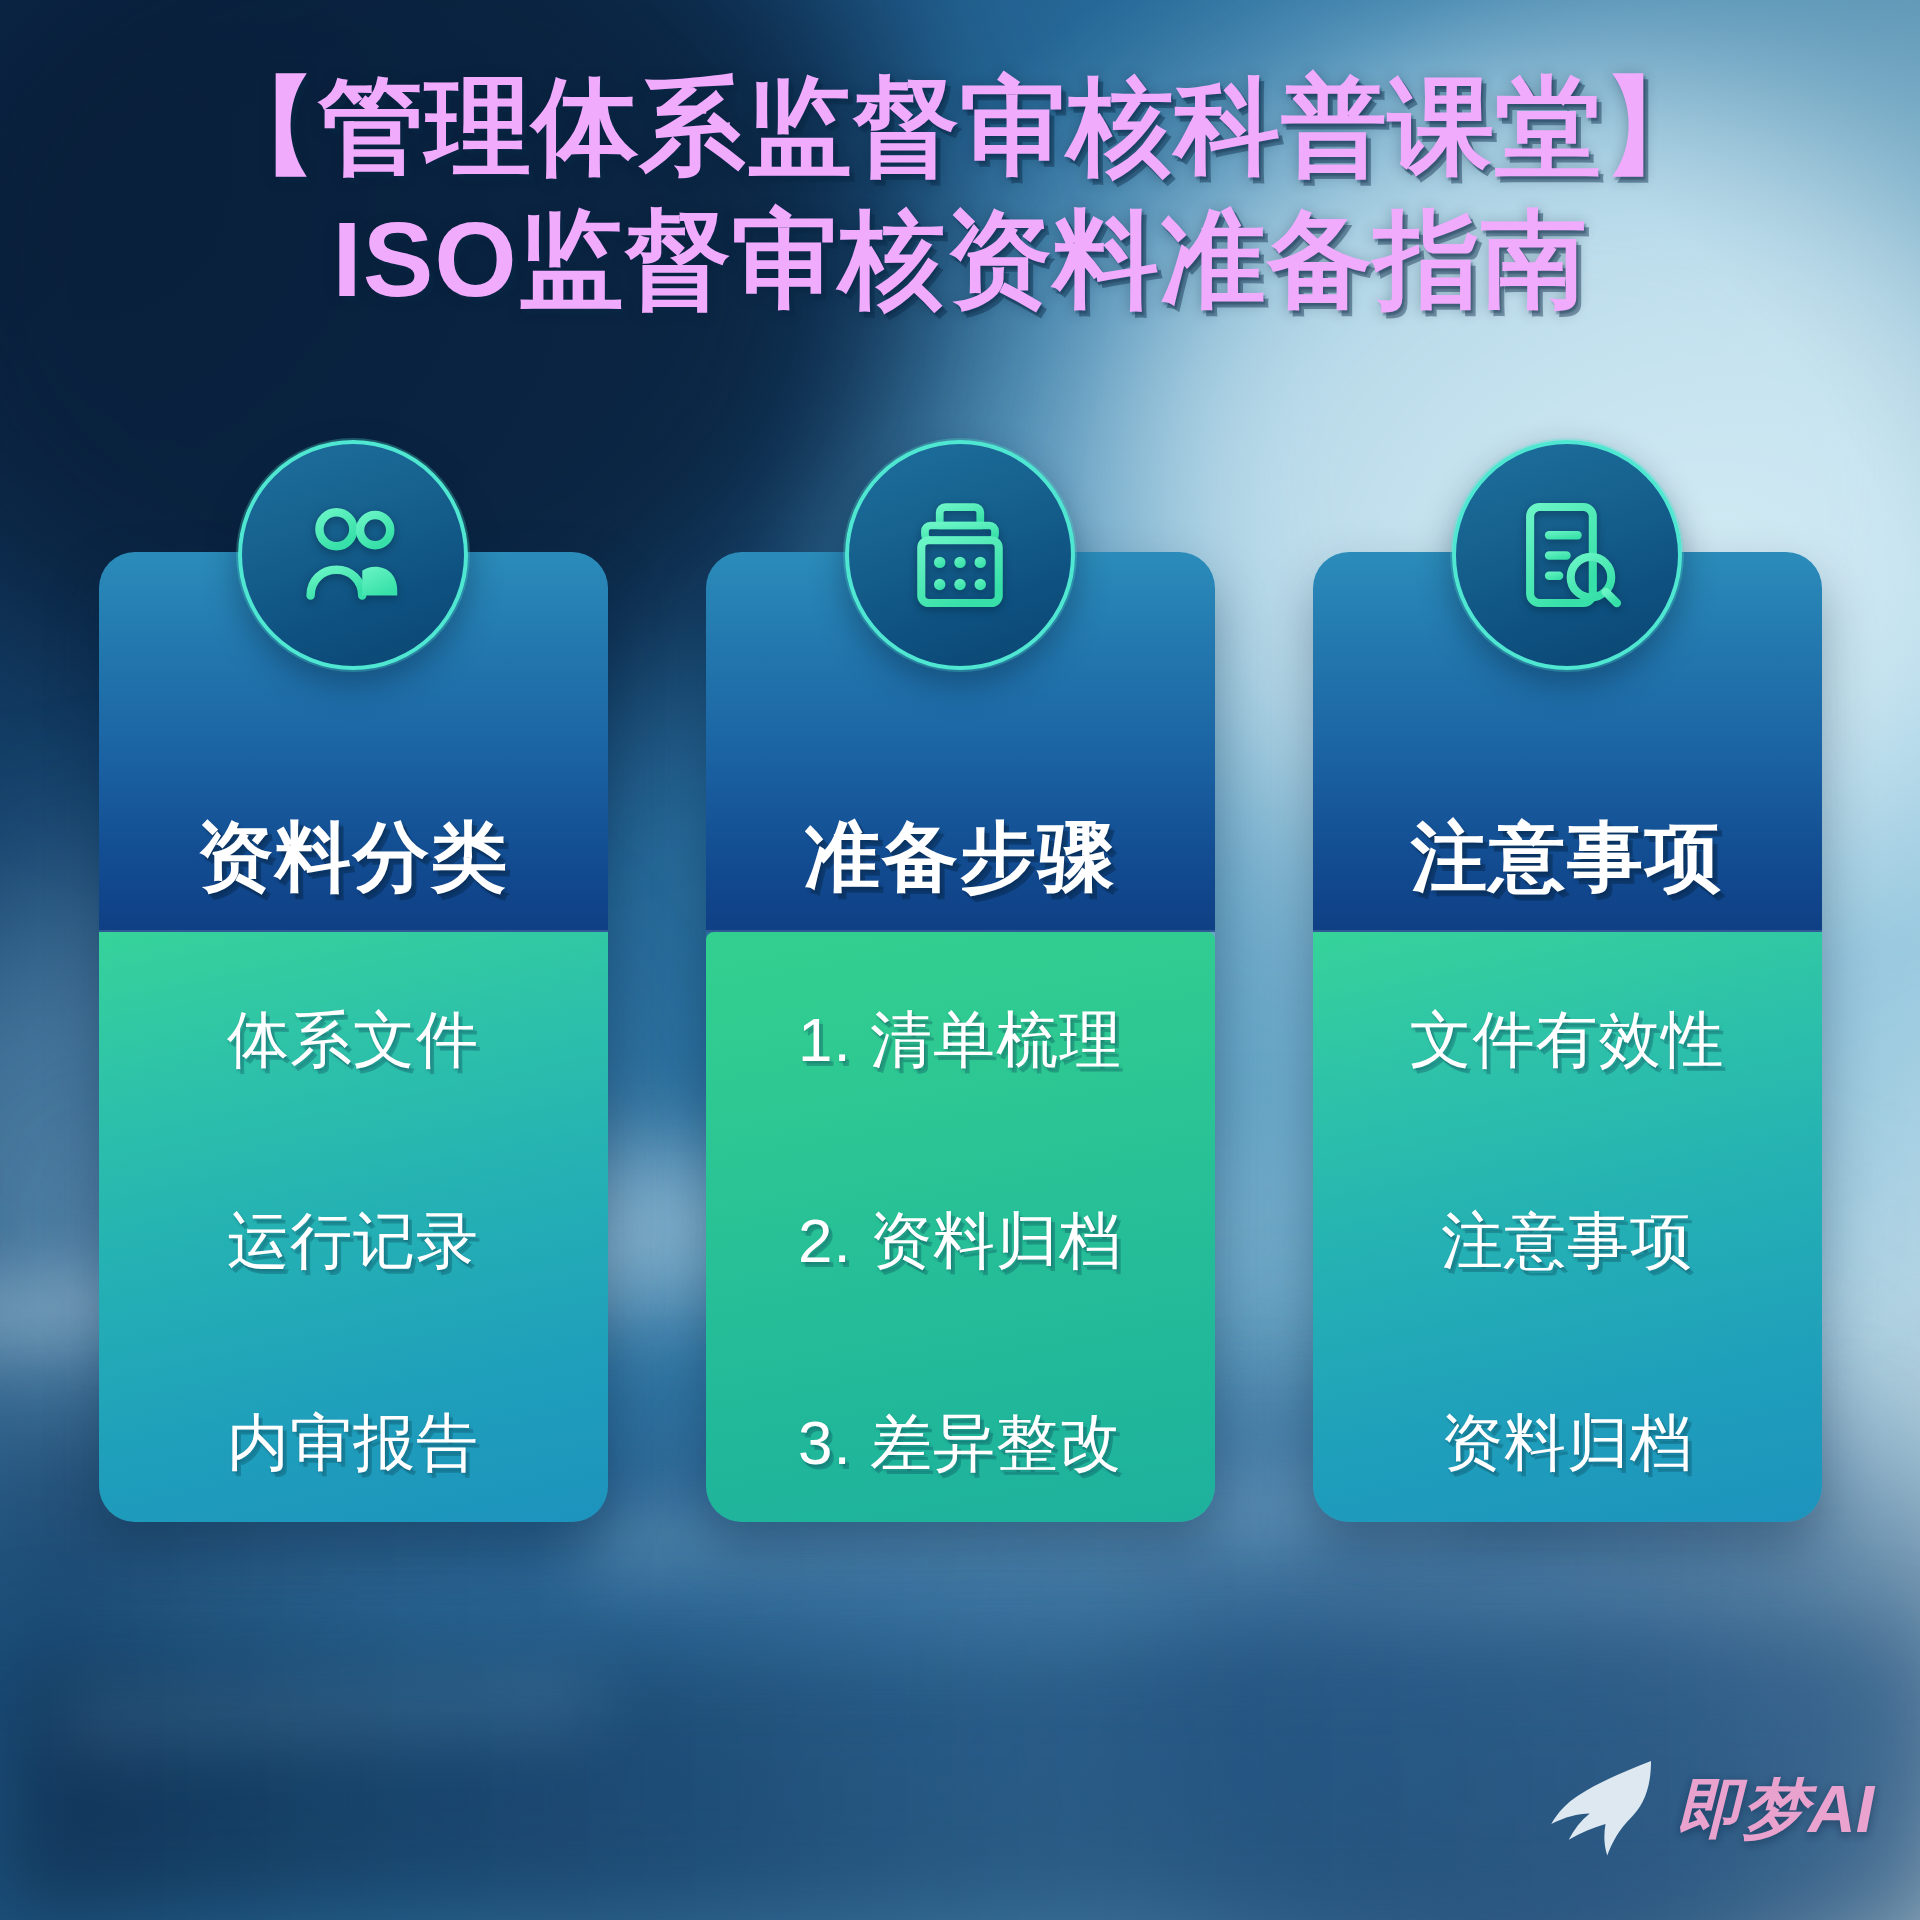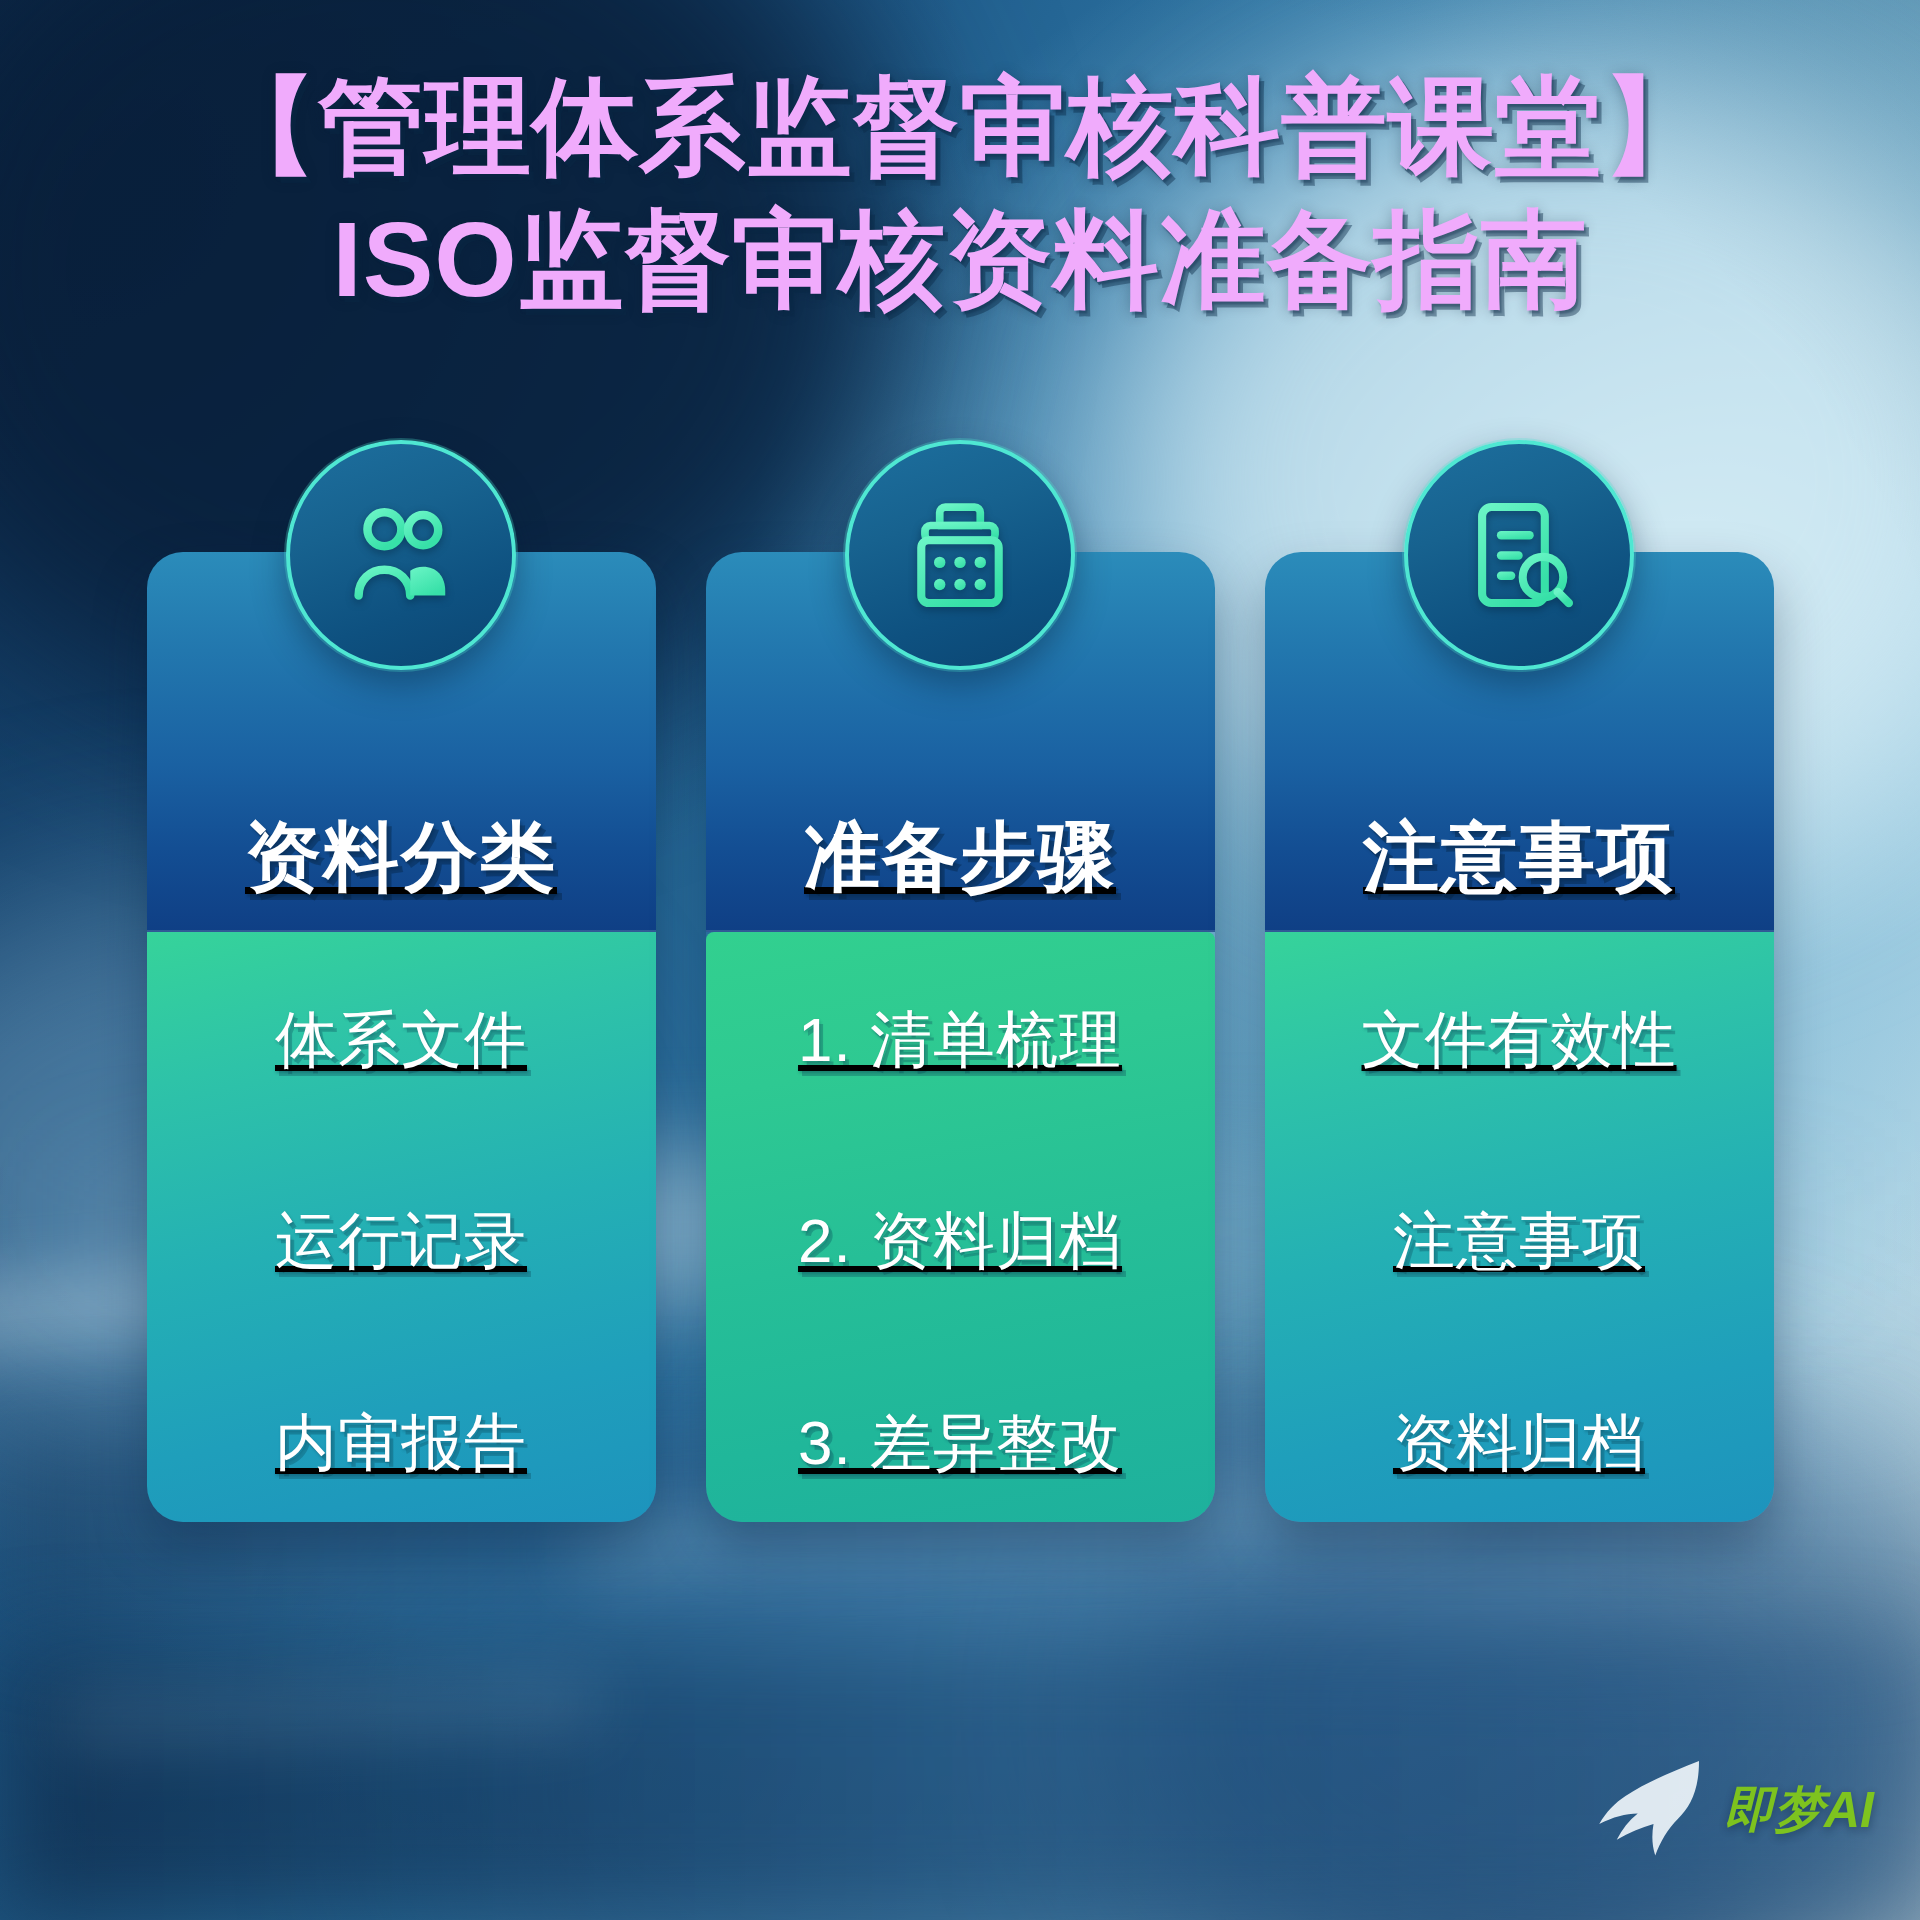--- a/index.html
+++ b/index.html
@@ -45,21 +45,21 @@
       5px 6px 0 rgba(10,40,70,.42),
       2px 3px 2px rgba(10,40,70,.38),
       0 2px 14px rgba(5,25,50,.30);
   }
   .title-line.l1{font-size:106px;line-height:1.22;}
   .title-line.l2{font-size:106px;line-height:1.22;margin-top:4px;}
 
   
   #cards{
     position:absolute;left:0;right:0;top:552px;z-index:4;
-    display:flex;justify-content:center;align-items:flex-start;gap:50px;text-decoration:underline;
+    display:flex;justify-content:center;align-items:flex-start;gap:98px;
   }
   .card{
     position:relative;width:509px;
     border-radius:36px;overflow:visible;
     box-shadow:0 26px 52px rgba(6,30,58,.34);
   }
   .card-inner{
     position:relative;border-radius:36px;overflow:hidden;
     display:flex;flex-direction:column;
   }
@@ -105,21 +105,21 @@
   }
   .icon-badge svg{width:118px;height:118px;display:block;filter:drop-shadow(0 3px 4px rgba(3,30,55,.45));}
 
   
   #watermark{
     position:absolute;right:46px;bottom:54px;z-index:10;
     display:flex;align-items:center;gap:18px;opacity:.92;
   }
   #watermark .wm-mark{width:112px;height:112px;flex:0 0 auto;}
   #watermark .wm-text{
-    color:#84cc16;font-size:50px;font-weight:700;font-style:italic;letter-spacing:0px;
+    color:#f9a8d4;font-size:66px;font-weight:700;font-style:italic;letter-spacing:0px;
     text-shadow:0 3px 10px rgba(5,25,50,.45);white-space:nowrap;
   }
 </style>
 </head>
 <body>
 
 <div id="bg">
   <div class="bg-base"></div>
   <div class="bg-blob b1"></div>
   <div class="bg-blob b2"></div>

